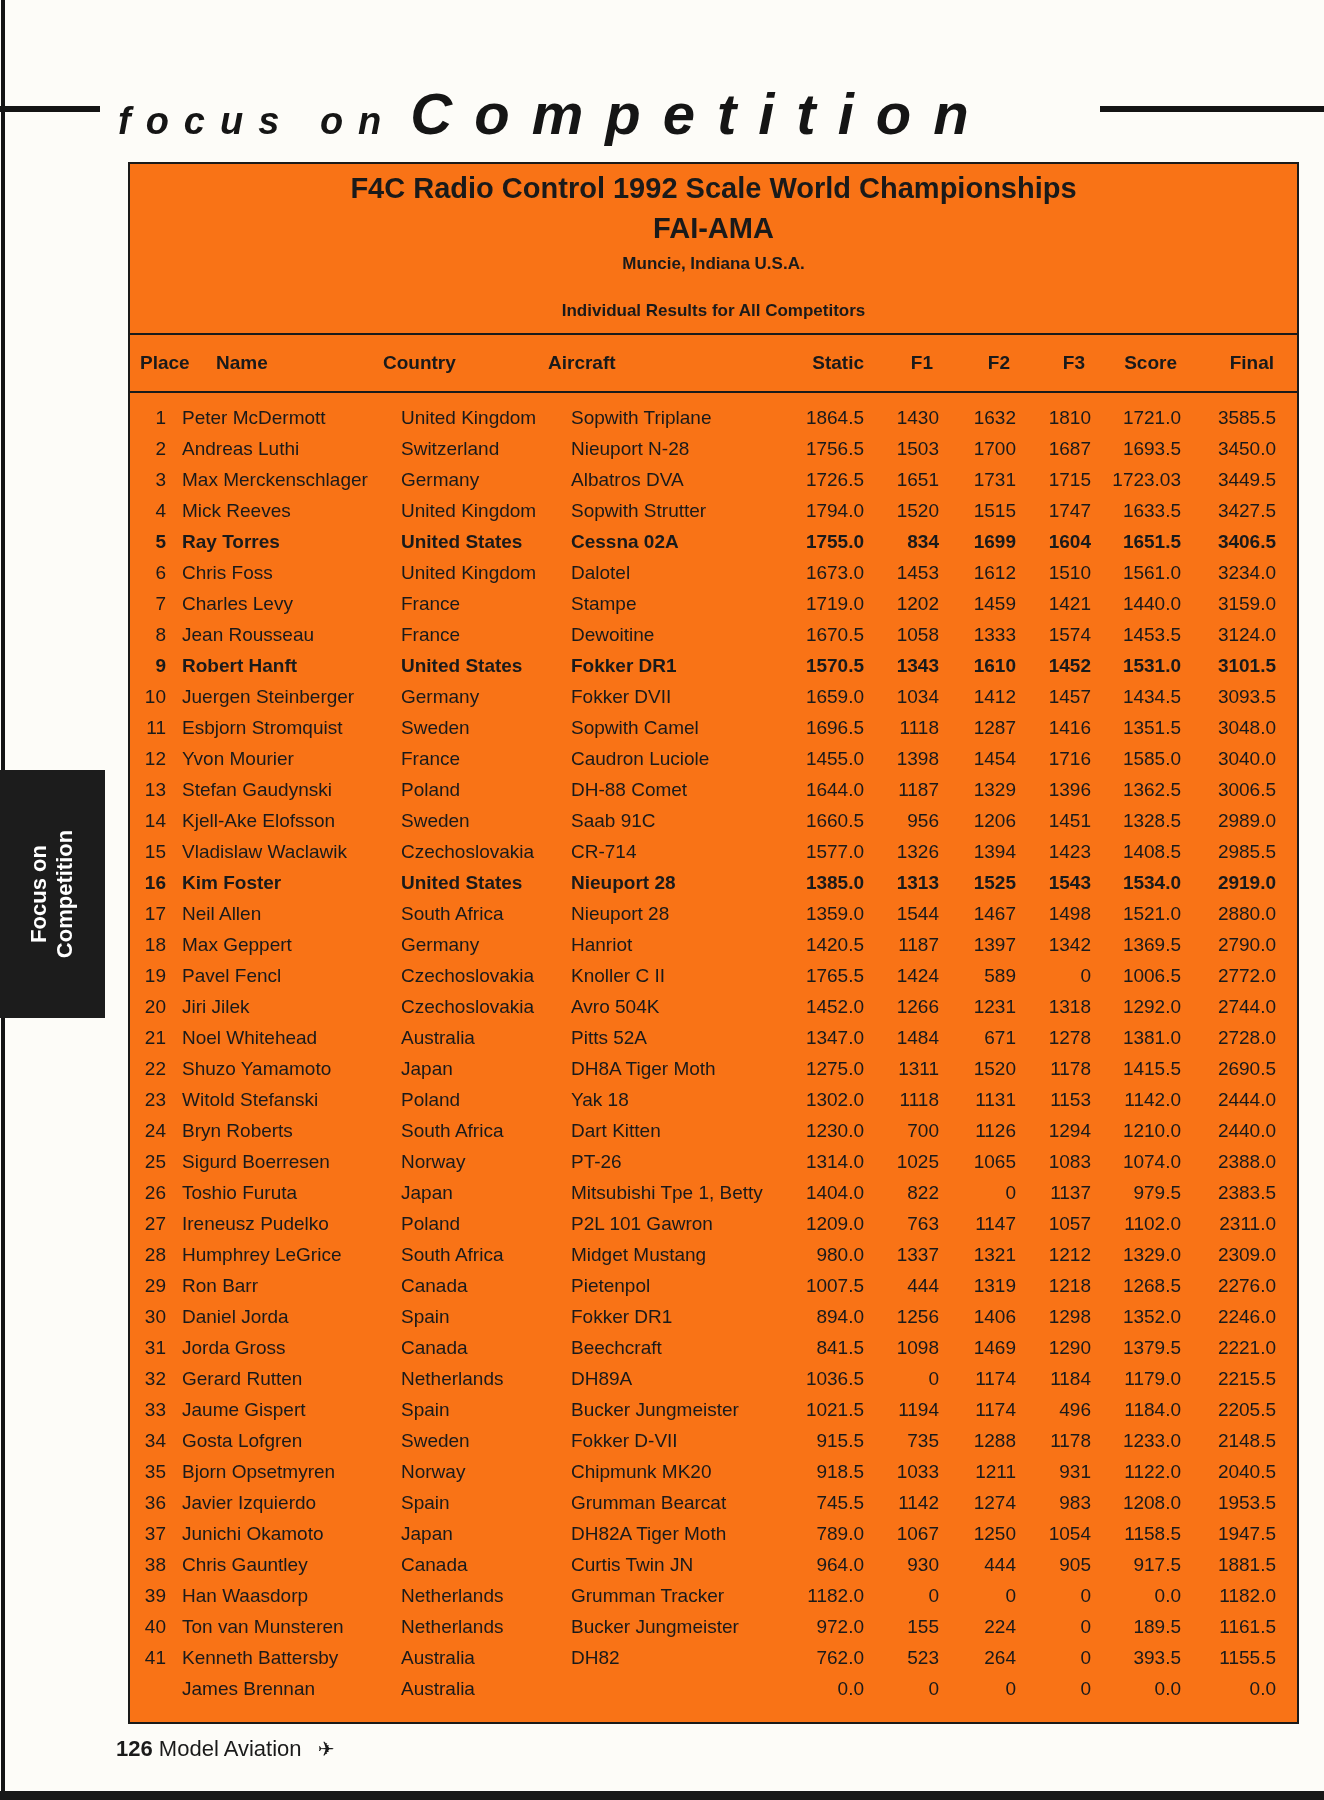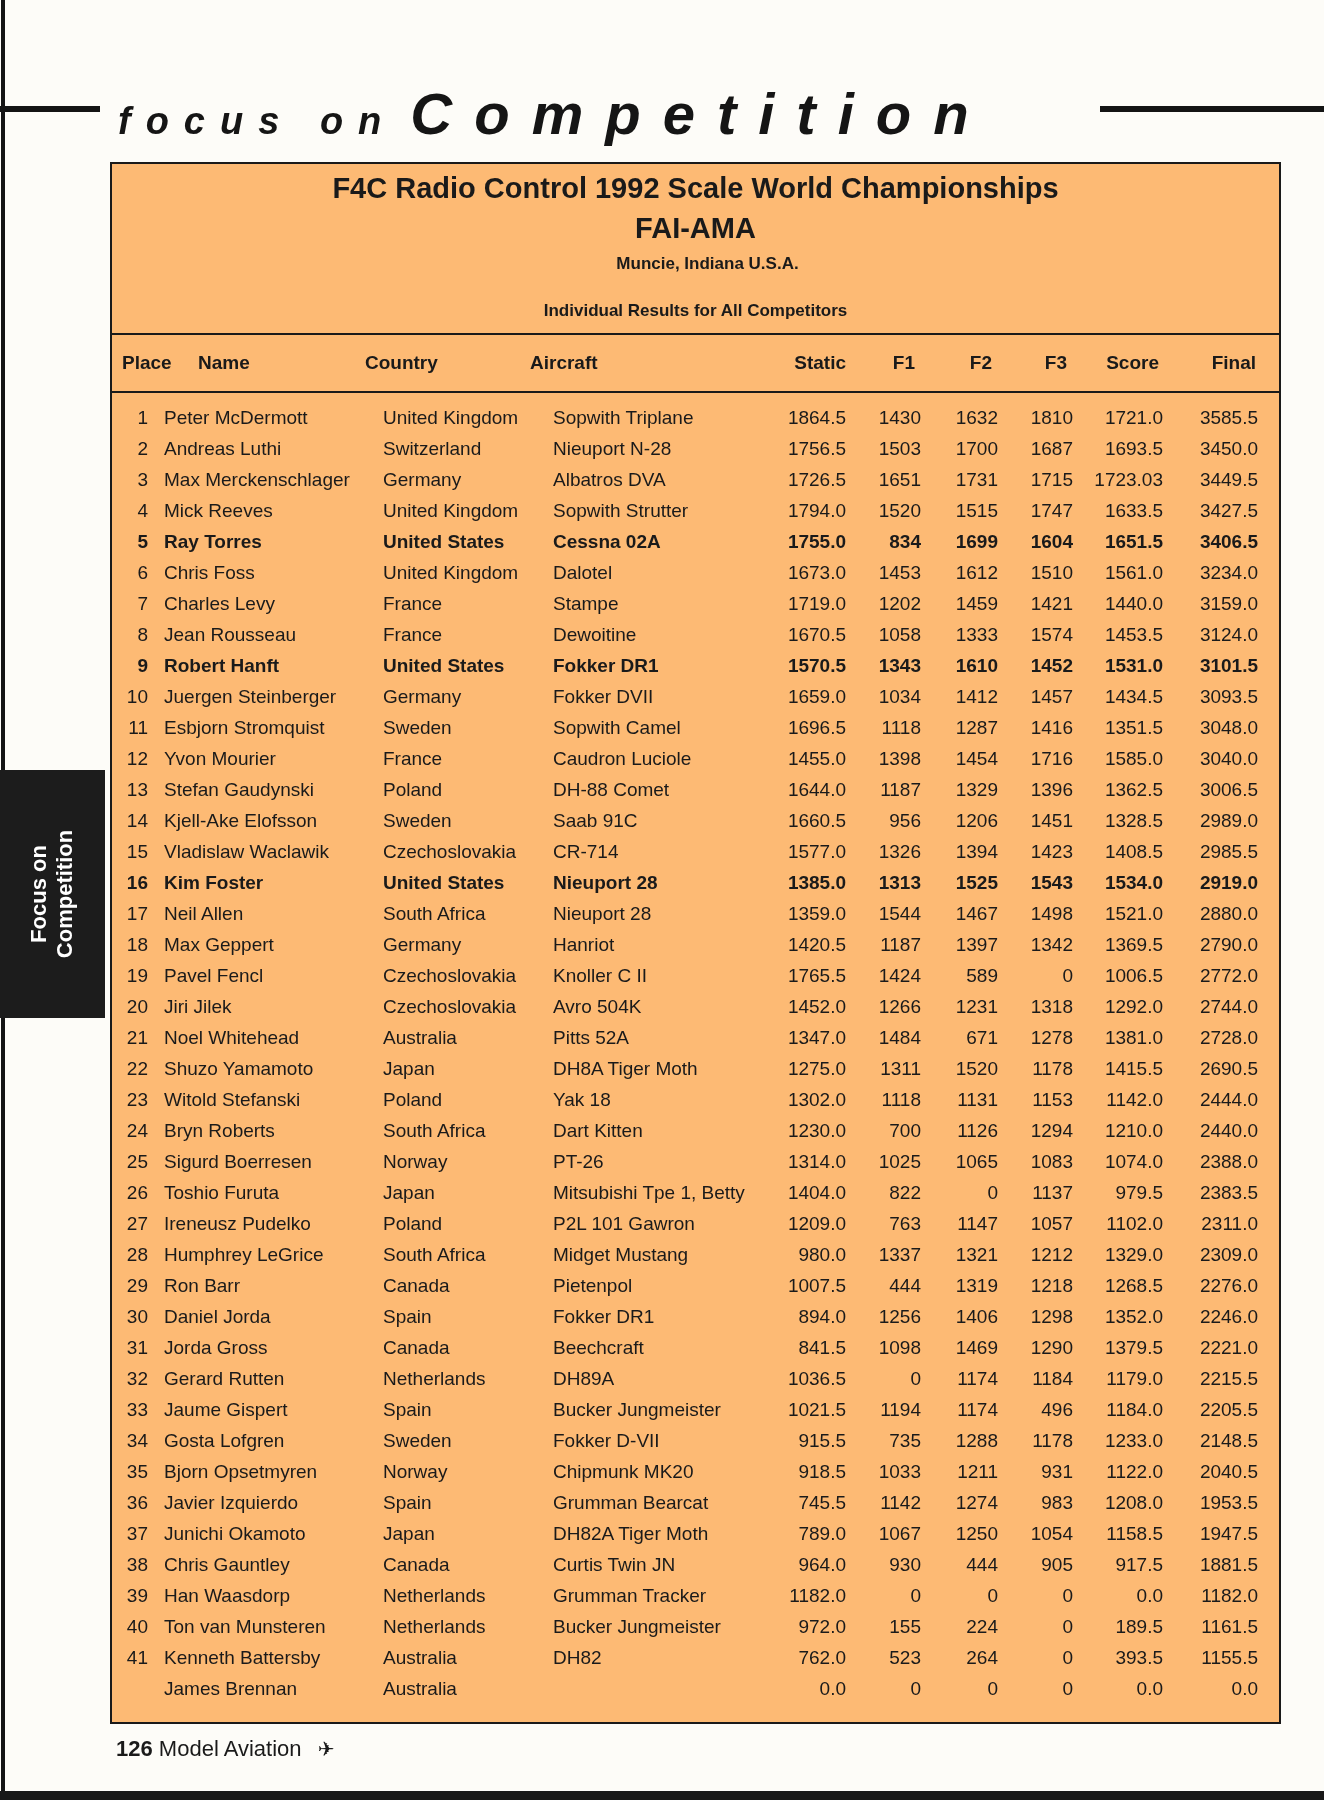--- a/index.html
+++ b/index.html
@@ -16,27 +16,27 @@
   .banner .rule-left { position: absolute; left: 0; top: 26px; width: 100px; height: 6px; background: #141414; }
   .banner .rule-right { position: absolute; left: 1100px; top: 26px; width: 224px; height: 6px; background: #141414; }
   .banner .title {
     position: absolute; left: 118px; top: 0; white-space: nowrap;
     font-style: italic; font-weight: bold; color: #151515;
   }
   .banner .small { font-size: 38px; letter-spacing: 15px; }
   .banner .big { font-size: 58px; letter-spacing: 22px; margin-left: 14px; }
 
   .box {
-    position: absolute; left: 110px; top: 162px; width: 1167px; height: 1558px;
-    border: 2px solid #1a1a1a; background: #fdba74;
+    position: absolute; left: 128px; top: 162px; width: 1167px; height: 1558px;
+    border: 2px solid #1a1a1a; background: #f97316;
   }
   .box-header { position: absolute; left: 0; top: 0; width: 100%; height: 169px; border-bottom: 2px solid #1a1a1a; text-align: center; }
   .h-title { position: absolute; left: 0; width: 100%; top: 8px; font-size: 29px; font-weight: bold; }
   .h-sub { position: absolute; left: 0; width: 100%; top: 48px; font-size: 29px; font-weight: bold; }
-  .h-loc { position: absolute; left: 0; width: 100%; top: 90px; font-size: 17px; font-weight: bold; padding-left: 12px; }
+  .h-loc { position: absolute; left: 0; width: 100%; top: 90px; font-size: 17px; font-weight: bold; }
   .h-res { position: absolute; left: 0; width: 100%; top: 137px; font-size: 17px; font-weight: bold; }
 
   .col-head-row { position: absolute; left: 0; top: 171px; width: 100%; height: 56px; border-bottom: 2px solid #1a1a1a; }
   .col-head { position: absolute; top: 17px; font-size: 19px; font-weight: bold; white-space: nowrap; }
 
   .rows { position: absolute; left: 0; top: 239px; width: 100%; }
   .row { position: relative; height: 31px; font-size: 19px; white-space: nowrap; }
   .row.bold { font-weight: bold; }
   .cell { position: absolute; top: 4px; }
   .c-place { right: calc(100% - 36px); text-align: right; }

